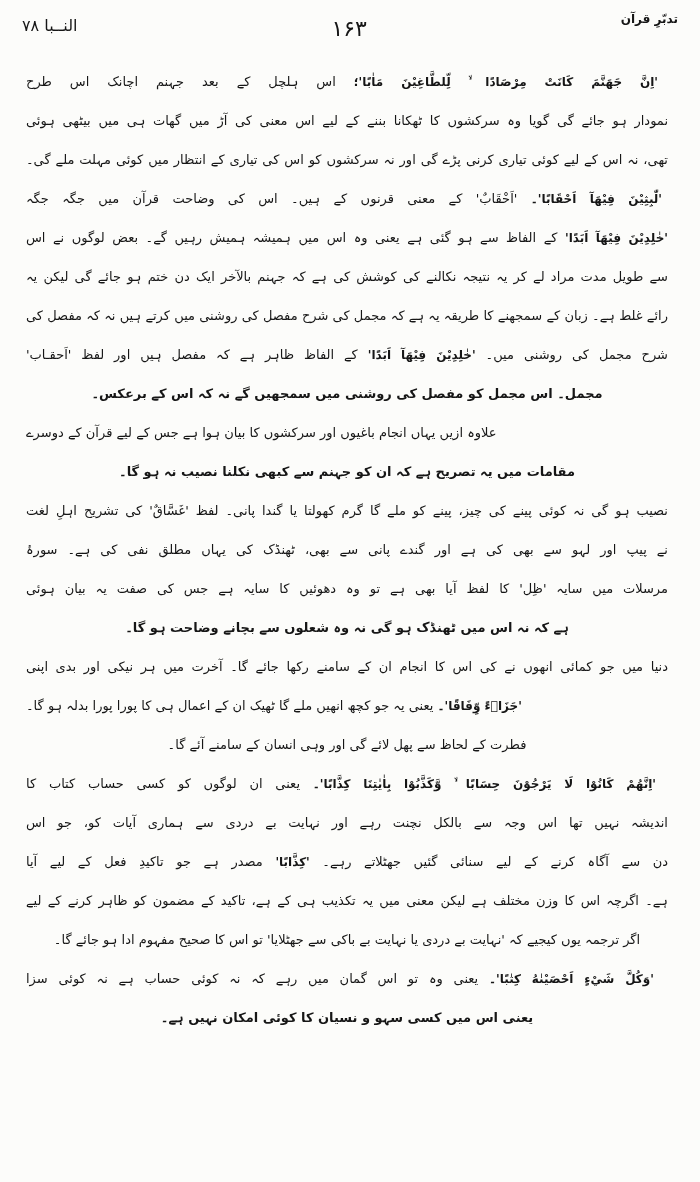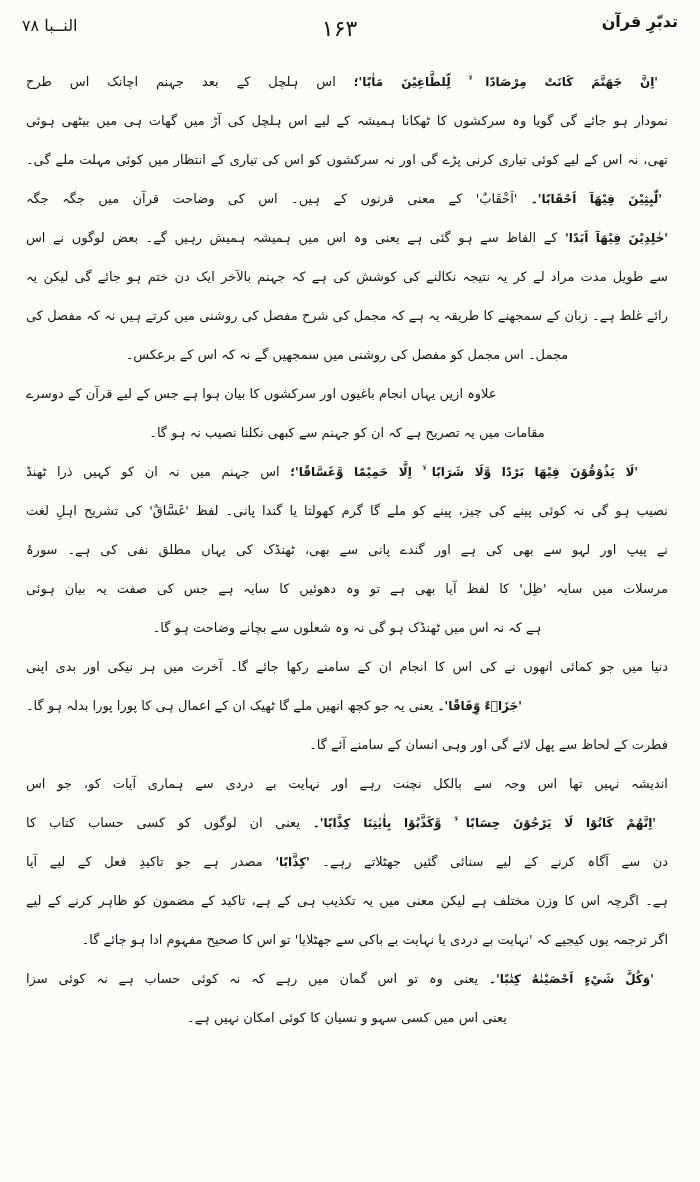--- a/index.html
+++ b/index.html
@@ -9,68 +9,68 @@
     background:#fcfcfa;
     color:#161616;
     direction:rtl;
     font-family:"DejaVu Sans", sans-serif;
     overflow:hidden;
   }
   .hdr{
     position:absolute;top:12px;right:22px;left:22px;
     display:flex;justify-content:space-between;align-items:flex-start;
   }
-  .hdr .title{font-weight:bold;font-size:16px;letter-spacing:0.5px;}
+  .hdr .title{font-weight:bold;font-size:12px;letter-spacing:0.5px;}
   .hdr .pgnum{font-size:22px;margin-top:4px;}
   .hdr .surah{font-size:16px;margin-top:4px;letter-spacing:1px;}
   .body{
     position:absolute;top:62px;right:32px;left:26px;
   }
   .line{
     height:39px;line-height:39px;
     font-size:14.5px;
     overflow:hidden;
     white-space:normal;
   }
   .line.justify{text-align:justify;text-align-last:justify;-moz-text-align-last:justify;}
-  .line.center{text-align:center;}
-  .line.left{text-align:right;}
+  .line.center{text-align:center;font-weight:bold;}
+  .line.left{text-align:center;}
   .line.right{text-align:left;}
   .ar{font-weight:bold;font-size:12px;}
   .ur{font-size:13px;}
 </style>
 </head>
 <body>
 
 <div class="page">
   <div class="hdr">
     <span class="title">تدبّرِ قرآن</span>
     <span class="pgnum">۱۶۳</span>
     <span class="surah">النــبا ۷۸</span>
   </div>
   <div class="body">
       <div class="line justify" style="padding-right: 10px;"><span class="ar">'اِنَّ جَهَنَّمَ كَانَتْ مِرْصَادًا ۙ لِّلطَّاغِيْنَ مَاٰبًا'؛ </span><span class="ur">اس ہلچل کے بعد جہنم اچانک اس طرح</span></div>
-      <div class="line justify"><span class="ur">نمودار ہو جائے گی گویا وہ سرکشوں کا ٹھکانا ہمیشہ کے لیے اس ہلچل کی آڑ میں گھات ہی میں بیٹھی ہوئی</span></div>
+      <div class="line justify"><span class="ur">نمودار ہو جائے گی گویا وہ سرکشوں کا ٹھکانا بننے کے لیے اس معنی کی آڑ میں گھات ہی میں بیٹھی ہوئی</span></div>
       <div class="line justify"><span class="ur">تھی، نہ اس کے لیے کوئی تیاری کرنی پڑے گی اور نہ سرکشوں کو اس کی تیاری کے انتظار میں کوئی مہلت ملے گی۔</span></div>
       <div class="line justify" style="padding-right: 6px;"><span class="ar">'لّٰبِثِيْنَ فِيْهَآ اَحْقَابًا'۔ </span><span class="ur">'اَحْقَابٌ' کے معنی قرنوں کے ہیں۔ اس کی وضاحت قرآن میں جگہ جگہ</span></div>
       <div class="line justify"><span class="ar">'خٰلِدِيْنَ فِيْهَآ اَبَدًا' </span><span class="ur">کے الفاظ سے ہو گئی ہے یعنی وہ اس میں ہمیشہ ہمیش رہیں گے۔ بعض لوگوں نے اس</span></div>
       <div class="line justify"><span class="ur">سے طویل مدت مراد لے کر یہ نتیجہ نکالنے کی کوشش کی ہے کہ جہنم بالآخر ایک دن ختم ہو جائے گی لیکن یہ</span></div>
       <div class="line justify"><span class="ur">رائے غلط ہے۔ زبان کے سمجھنے کا طریقہ یہ ہے کہ مجمل کی شرح مفصل کی روشنی میں کرتے ہیں نہ کہ مفصل کی</span></div>
+      <div class="line justify"><span class="ur">شرح مجمل کی روشنی میں۔ </span><span class="ar">'خٰلِدِيْنَ فِيْهَآ اَبَدًا' </span><span class="ur">کے الفاظ ظاہر ہے کہ مفصل ہیں اور لفظ 'اَحقـاب'</span></div>
       <div class="line center"><span class="ur">مجمل۔ اس مجمل کو مفصل کی روشنی میں سمجھیں گے نہ کہ اس کے برعکس۔</span></div>
       <div class="line right" style="padding-right: 45px;"><span class="ur">علاوہ ازیں یہاں انجام باغیوں اور سرکشوں کا بیان ہوا ہے جس کے لیے قرآن کے دوسرے</span></div>
       <div class="line center"><span class="ur">مقامات میں یہ تصریح ہے کہ ان کو جہنم سے کبھی نکلنا نصیب نہ ہو گا۔</span></div>
-      <div class="line justify" style="padding-right: 30px;"><span class="ar">'لَا يَذُوْقُوْنَ فِيْهَا بَرْدًا وَّلَا شَرَابًا ۙ اِلَّا حَمِيْمًا وَّغَسَّاقًا'؛ </span><span class="ur">اس جہنم میں نہ ان کو کہیں ذرا ٹھنڈ</span></div>
       <div class="line justify"><span class="ur">نصیب ہو گی نہ کوئی پینے کی چیز، پینے کو ملے گا گرم کھولتا یا گندا پانی۔ لفظ 'غَسَّاقٌ' کی تشریح اہلِ لغت</span></div>
       <div class="line justify"><span class="ur">نے پیپ اور لہو سے بھی کی ہے اور گندے پانی سے بھی، ٹھنڈک کی یہاں مطلق نفی کی ہے۔ سورۂ</span></div>
       <div class="line justify"><span class="ur">مرسلات میں سایہ 'ظِل' کا لفظ آیا بھی ہے تو وہ دھوئیں کا سایہ ہے جس کی صفت یہ بیان ہوئی</span></div>
       <div class="line center"><span class="ur">ہے کہ نہ اس میں ٹھنڈک ہو گی نہ وہ شعلوں سے بچانے وضاحت ہو گا۔</span></div>
       <div class="line justify"><span class="ur">دنیا میں جو کمائی انھوں نے کی اس کا انجام ان کے سامنے رکھا جائے گا۔ آخرت میں ہر نیکی اور بدی اپنی</span></div>
       <div class="line right" style="padding-right: 60px;"><span class="ar">'جَزَاۤءً وِّفَاقًا'۔ </span><span class="ur">یعنی یہ جو کچھ انھیں ملے گا ٹھیک ان کے اعمال ہی کا پورا پورا بدلہ ہو گا۔</span></div>
       <div class="line left"><span class="ur">فطرت کے لحاظ سے پھل لائے گی اور وہی انسان کے سامنے آئے گا۔</span></div>
+      <div class="line justify" style="padding-right: 12px;"><span class="ar">'اِنَّهُمْ كَانُوْا لَا يَرْجُوْنَ حِسَابًا ۙ وَّكَذَّبُوْا بِاٰيٰتِنَا كِذَّابًا'۔ </span><span class="ur">یعنی ان لوگوں کو کسی حساب کتاب کا</span></div>
       <div class="line justify"><span class="ur">اندیشہ نہیں تھا اس وجہ سے بالکل نچنت رہے اور نہایت بے دردی سے ہماری آیات کو، جو اس</span></div>
-      <div class="line justify" style="padding-right: 12px;"><span class="ar">'اِنَّهُمْ كَانُوْا لَا يَرْجُوْنَ حِسَابًا ۙ وَّكَذَّبُوْا بِاٰيٰتِنَا كِذَّابًا'۔ </span><span class="ur">یعنی ان لوگوں کو کسی حساب کتاب کا</span></div>
       <div class="line justify"><span class="ur">دن سے آگاہ کرنے کے لیے سنائی گئیں جھٹلاتے رہے۔ </span><span class="ar">'كِذَّابًا' </span><span class="ur">مصدر ہے جو تاکیدِ فعل کے لیے آیا</span></div>
       <div class="line justify"><span class="ur">ہے۔ اگرچہ اس کا وزن مختلف ہے لیکن معنی میں یہ تکذیب ہی کے ہے، تاکید کے مضمون کو ظاہر کرنے کے لیے</span></div>
       <div class="line left"><span class="ur">اگر ترجمہ یوں کیجیے کہ 'نہایت بے دردی یا نہایت بے باکی سے جھٹلایا' تو اس کا صحیح مفہوم ادا ہو جائے گا۔</span></div>
       <div class="line justify" style="padding-right: 14px;"><span class="ar">'وَكُلَّ شَيْءٍ اَحْصَيْنٰهُ كِتٰبًا'۔ </span><span class="ur">یعنی وہ تو اس گمان میں رہے کہ نہ کوئی حساب ہے نہ کوئی سزا</span></div>
       <div class="line center"><span class="ur">یعنی اس میں کسی سہو و نسیان کا کوئی امکان نہیں ہے۔</span></div>
     </div>
 </div>
 
 </body></html>

